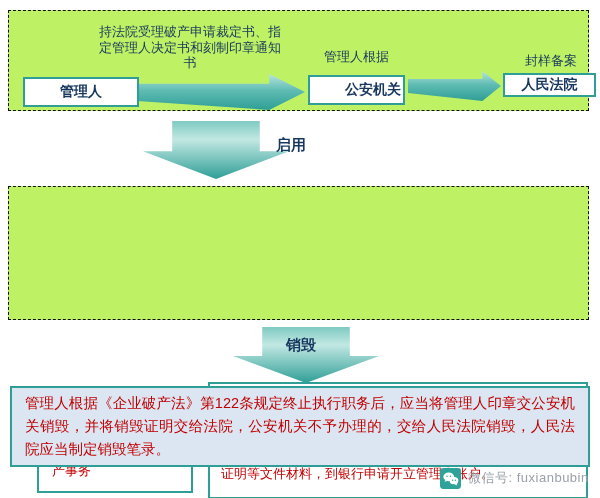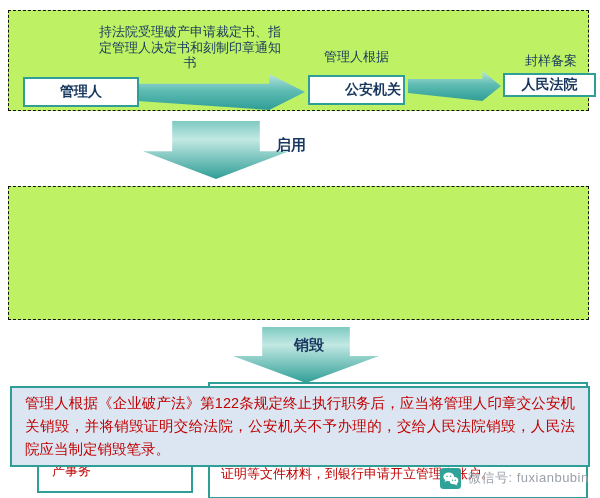--- a/index.html
+++ b/index.html
@@ -42,21 +42,21 @@
     background:linear-gradient(180deg,#7ecac2 0%,#c2e8e3 32%,#2f9e96 100%);
     clip-path:polygon(20% 0, 80% 0, 80% 52%, 100% 52%, 50% 100%, 0 52%, 20% 52%);
   }
   .varrow-1 { left:143px; top:121px; width:146px; height:58px; }
   .varrow-2 { left:233px; top:327px; width:146px; height:56px; }
 
   .stage-label {
     position:absolute; color:#17375e; font-size:15px; font-weight:700;
   }
   .stage-enable  { left:276px; top:136px; }
-  .stage-destroy { left:286px; top:336px;margin-left:8px; }
+  .stage-destroy { left:286px; top:336px; }
 
   .note-box {
     position:absolute; border:2px solid #2f9e96; background:#ffffff;
     color:#c00000; display:flex; align-items:center;
   }
   .note-left  { left:28px;  top:200px; width:156px; height:106px;
                 font-size:13px; line-height:1.6; padding:0 13px; }
   .note-right { left:199px; top:195px; width:380px; height:117px;
                 font-size:13px; line-height:1.72; padding:0 11px; text-align:justify; }
 

